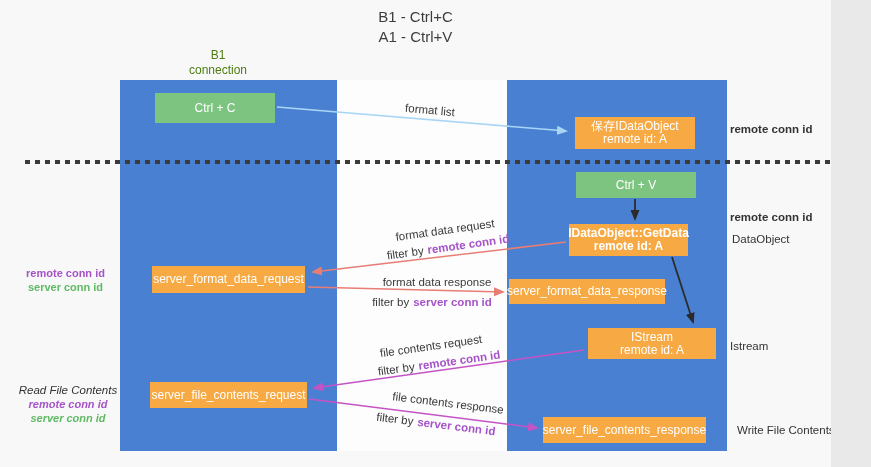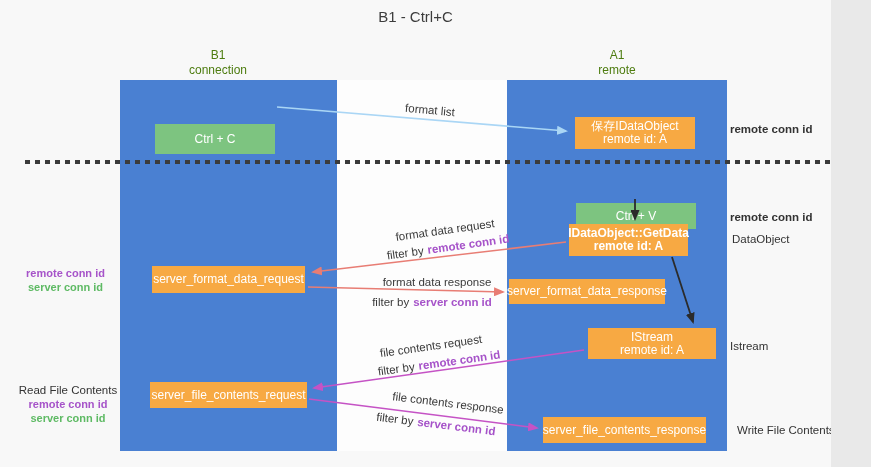--- a/index.html
+++ b/index.html
@@ -39,21 +39,21 @@
     z-index: 4;
   }
   .node {
     display: flex; flex-direction: column;
     align-items: center; justify-content: center;
     color: #ffffff; font-size: 12px; line-height: 13px;
     text-align: center; white-space: nowrap; z-index: 2;
   }
   .green  { background: #7dc480; }
   .orange { background: #f7a943; }
-  .node.big { font-size: 12px; margin-top: 31px; }
+  .node.big { font-size: 12px; }
 
   svg.wires { left: 0; top: 0; z-index: 3; }
 
   .lbl {
     white-space: nowrap; font-size: 11.5px; color: #3a3a3a;
     z-index: 4; transform-origin: center;
   }
   .center-anchor { transform: translate(-50%, -50%); }
   .rot-neg { transform: translate(-50%, -50%) rotate(-8deg); }
   .rot-pos { transform: translate(-50%, -50%) rotate(7deg); }
@@ -70,29 +70,26 @@
     font-size: 11.5px; color: #333; white-space: nowrap; z-index: 5;
   }
 </style>
 </head>
 <body>
 
 <div id="stage">
 
   <div class="abs title">
     <div>B1 - Ctrl+C</div>
+    <div>A1 - Ctrl+V</div>
   </div>
 
   <div class="abs lane-header" style="left:148px;">
     <div>B1</div>
     <div>connection</div>
-  </div>
-  <div class="abs lane-header" style="left:547px;">
-    <div>A1</div>
-    <div>remote</div>
   </div>
 
   <div class="abs channel"></div>
   <div class="abs lane" style="left:120px; width:217px;"></div>
   <div class="abs lane" style="left:507px; width:220px;"></div>
 
   <div class="abs divider"></div>
 
   <svg class="abs wires" width="871" height="467">
     <defs>
@@ -143,21 +140,21 @@
 
   <div class="abs node orange" style="left:150px; top:382px; width:157px; height:26px;">server_file_contents_request</div>
 
   <div class="abs node orange" style="left:543px; top:417px; width:163px; height:26px;">server_file_contents_response</div>
 
   <div class="abs side-left" style="left:18px; top:266px; width:95px;">
     <div class="purple">remote conn id</div>
     <div class="greentx">server conn id</div>
   </div>
 
-  <div class="abs side-left" style="left:18px; top:383px; width:100px;">
+  <div class="abs side-left" style="left:18px; top:383px; width:100px;font-style:italic;">
     <div style="color:#333; font-size:11.5px;">Read File Contents</div>
     <div class="purple">remote conn id</div>
     <div class="greentx">server conn id</div>
   </div>
 
   <div class="abs side-right purple" style="left:730px; top:123px;">remote conn id</div>
   <div class="abs side-right purple" style="left:730px; top:211px;">remote conn id</div>
   <div class="abs side-right" style="left:732px; top:233px;">DataObject</div>
   <div class="abs side-right" style="left:730px; top:340px;">Istream</div>
   <div class="abs side-right" style="left:737px; top:424px;">Write File Contents</div>

